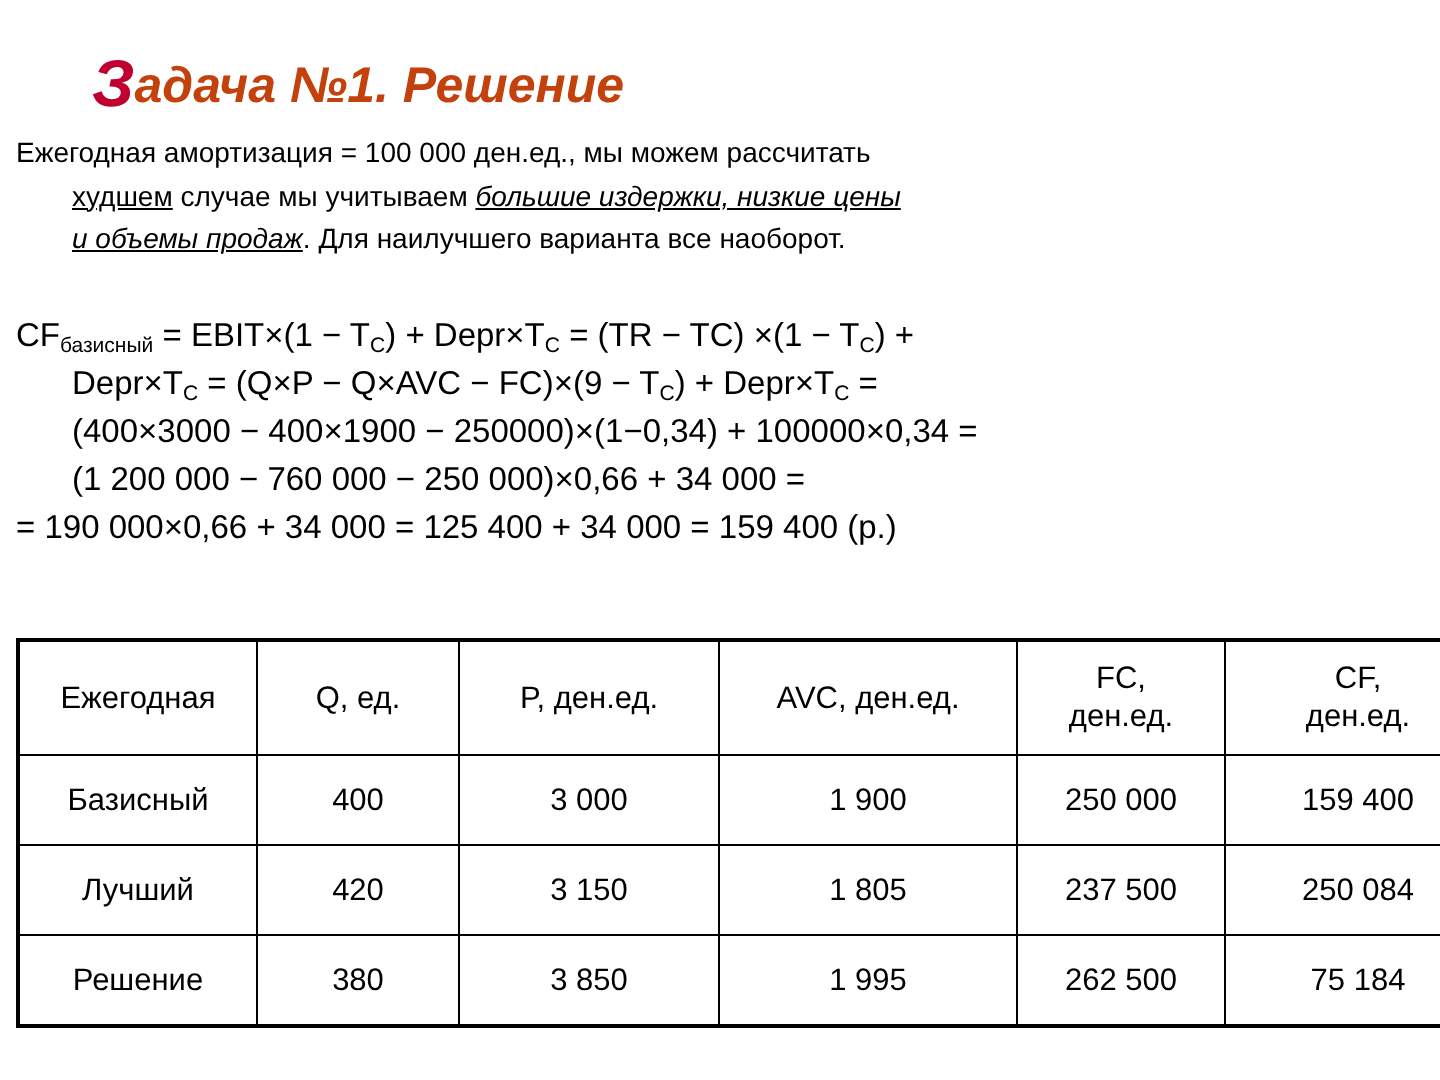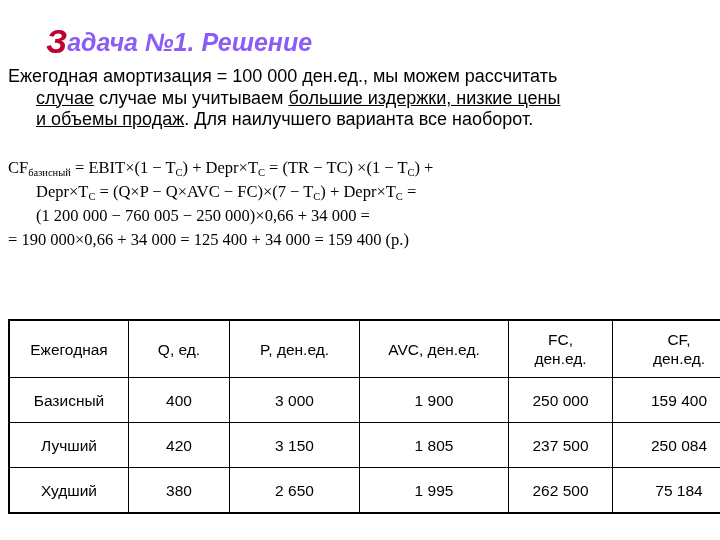--- a/index.html
+++ b/index.html
@@ -36,49 +36,48 @@
   }
   .title .dropcap {
     color: #c00030;
     font-size: 33px;
     line-height: 30px;
     font-style: italic;
     font-weight: bold;
     vertical-align: -2px;
   }
   .title .rest {
-    color: #8b5cf6;
+    color: #c2410c;
   }
 
   
   .para {
     position: absolute;
     left: 8px;
     top: 66px;
     width: 706px;
-    font-size: 18px;
+    font-size: 14px;
     line-height: 21.5px;
     text-align: left;
   }
   .para .l1 { display: block; }
   .para .l2 { display: block; padding-left: 28px; }
   .para .l3 { display: block; padding-left: 28px; }
   .para .l4 { display: block; padding-left: 28px; }
   .u  { text-decoration: underline; }
-  .iu { text-decoration: underline; }
+  .iu { font-style: italic; text-decoration: underline; }
 
   
   .formulas {
     position: absolute;
     left: 8px;
     top: 156px;
     width: 706px;
     font-size: 16.5px;
     line-height: 24px;
-    font-family: Liberation Serif, serif;
   }
   .fline { display: block; white-space: nowrap; }
   .fline.indent1 { padding-left: 28px; }
   .fline.indent2 { padding-left: 28px; }
   .fline.flush   { padding-left: 0px; }
   sub {
     font-size: 10.5px;
     line-height: 0;
     vertical-align: -3px;
   }
@@ -132,31 +131,32 @@
 <body>
 
 <div class="slide">
 
   <div class="title">
     <span class="dropcap">З</span><span class="rest">адача №1. Решение</span>
   </div>
 
   <div class="para">
     <span class="l1">Ежегодная амортизация = 100 000 ден.ед., мы можем рассчитать</span>
-    <span class="l3"><span class="u">случае</span><span> случае мы учитываем </span><span class="iu">большие издержки, низкие цены</span></span>
+    <span class="l3"><span class="u">худшем</span><span> случае мы учитываем </span><span class="iu">большие издержки, низкие цены</span></span>
     <span class="l4"><span class="iu">и объемы продаж</span><span>. Для наилучшего варианта все наоборот.</span></span>
   </div>
 
   <div class="formulas">
 
     <span class="fline flush"><span>CF</span><sub class="word">базисный</sub><span> = EBIT×(1 − T</span><sub>C</sub><span>) + Depr×T</span><sub>C</sub><span> = (TR − TC) ×(1 − T</span><sub>C</sub><span>) +</span></span>
 
-    <span class="fline indent1"><span>Depr×T</span><sub>C</sub><span> = (Q×P − Q×AVC − FC)×(7 −  T</span><sub>C</sub><span>) + Depr×T</span><sub>C</sub><span> =</span></span>
-
-    <span class="fline indent2">(1 200 000 − 760 005 − 250 000)×0,66 + 34 000 =</span>
+    <span class="fline indent1"><span>Depr×T</span><sub>C</sub><span> = (Q×P − Q×AVC − FC)×(9 −  T</span><sub>C</sub><span>) + Depr×T</span><sub>C</sub><span> =</span></span>
+
+    <span class="fline indent2">(400×3000 − 400×1900 − 250000)×(1−0,34) + 100000×0,34 =</span>
+    <span class="fline indent2">(1 200 000 − 760 000 − 250 000)×0,66 + 34 000 =</span>
     <span class="fline flush">= 190 000×0,66 + 34 000 = 125 400 + 34 000 = 159 400 (р.)</span>
   </div>
 
   <div class="tbl-wrap">
     <table class="scen">
       <tbody>
         <tr class="head">
           <td class="c0">
             <span class="hd2">Ежегодная</span>
           </td>
@@ -191,23 +191,23 @@
         <tr class="body">
           <td class="c0">Лучший</td>
           <td class="c1">420</td>
           <td class="c2">3 150</td>
           <td class="c3">1 805</td>
           <td class="c4">237 500</td>
           <td class="c5">250 084</td>
         </tr>
 
         <tr class="body">
-          <td class="c0">Худший</td>
+          <td class="c0">Решение</td>
           <td class="c1">380</td>
-          <td class="c2">2 650</td>
+          <td class="c2">3 850</td>
           <td class="c3">1 995</td>
           <td class="c4">262 500</td>
           <td class="c5">75 184</td>
         </tr>
       </tbody>
     </table>
   </div>
 
 </div>
 

